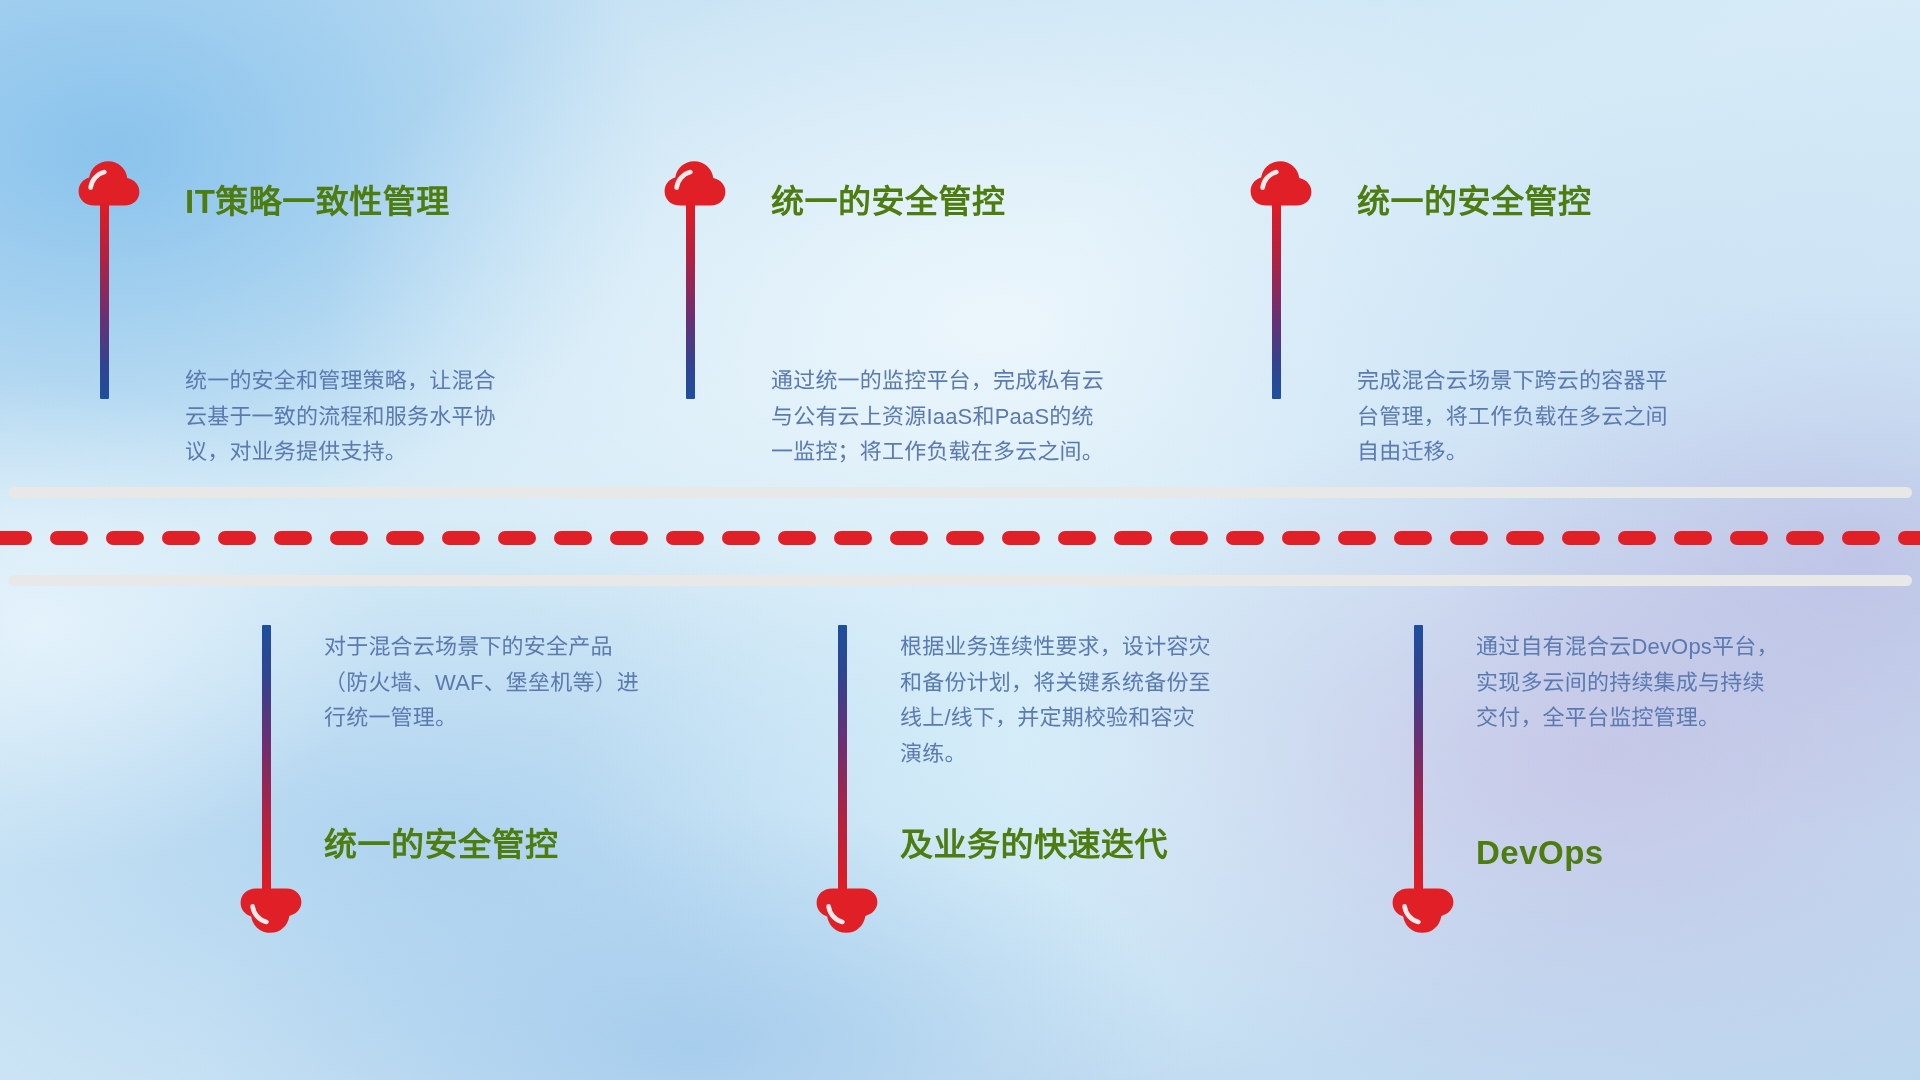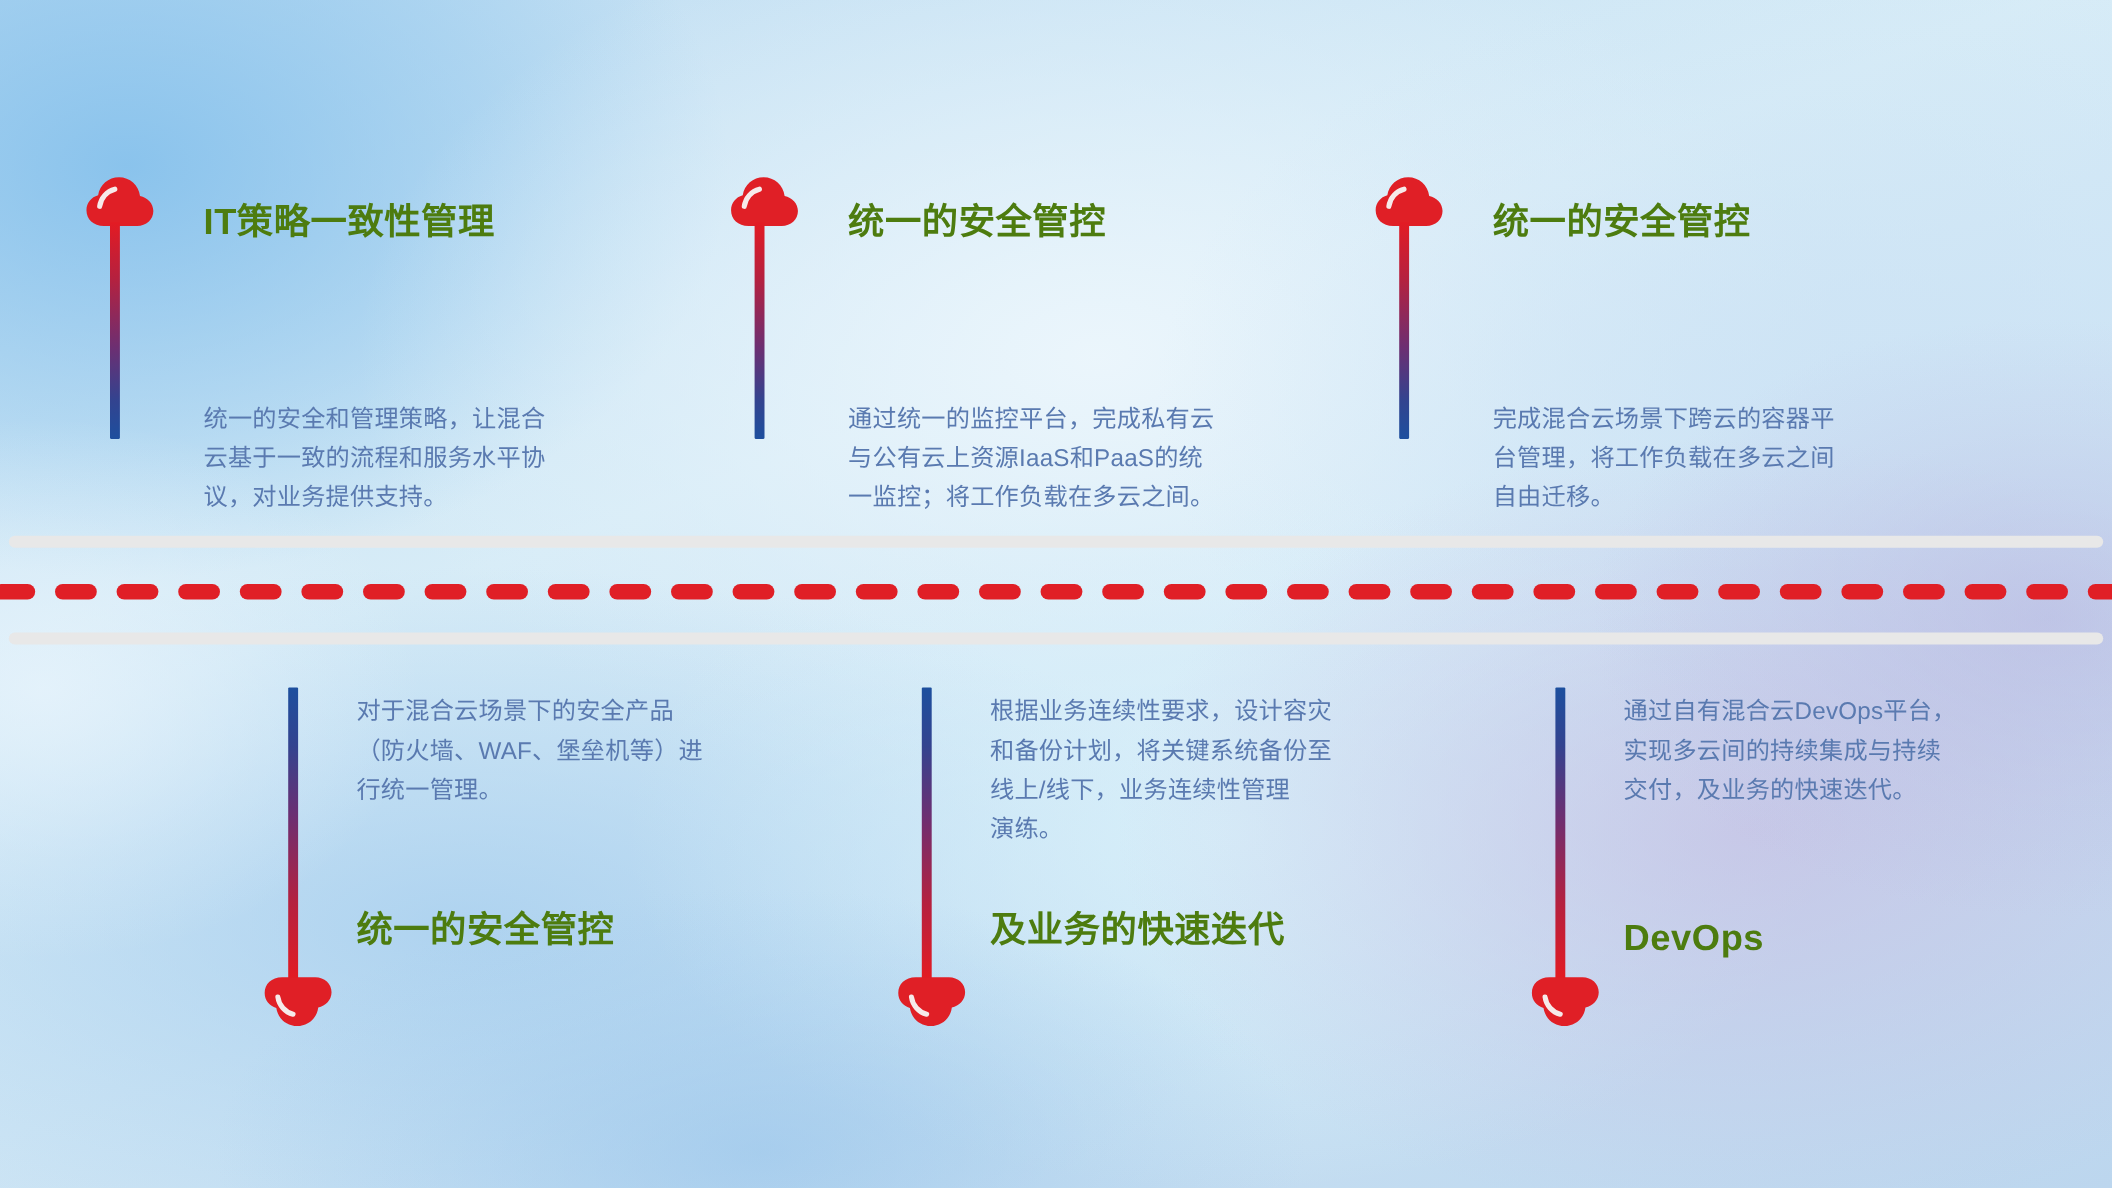--- a/index.html
+++ b/index.html
@@ -305,34 +305,34 @@
       <div class="stem stem-up" style="left:0; top:0; height:265px;"></div>
       <div class="cloud" style="left:-22px; top:263px; transform:scaleY(-1);">
         <svg viewBox="0 0 62 46" xmlns="http://www.w3.org/2000/svg">
           <path d="M16.5 45.5 C6.8 45.5 0.6 39.3 0.6 31.2 C0.6 24.6 5.0 19.3 11.2 17.6 C12.6 8.0 20.6 1.2 30.2 1.2 C40.0 1.2 48.1 8.3 49.3 18.1 C56.0 19.4 61.4 24.9 61.4 31.9 C61.4 39.6 55.0 45.5 46.6 45.5 Z" fill="#e01f26"></path>
           <path d="M12.6 27.6 C13.6 20.0 19.2 13.8 26.4 12.0" fill="none" stroke="#f6eaea" stroke-width="4.6" stroke-linecap="round"></path>
         </svg>
       </div>
     </div>
     <div class="col-body" style="left:62px; top:4px; width:440px;">根据业务连续性要求，设计容灾
 和备份计划，将关键系统备份至
-线上/线下，业务连续性管理
+线上/线下，并定期校验和容灾
 演练。</div>
     <div class="col-title" style="left:62px; top:202px;">及业务的快速迭代</div>
   </div>
 
   <div class="col" style="left:1414px; top:625px;">
     <div class="stem-wrap">
       <div class="stem stem-up" style="left:0; top:0; height:265px;"></div>
       <div class="cloud" style="left:-22px; top:263px; transform:scaleY(-1);">
         <svg viewBox="0 0 62 46" xmlns="http://www.w3.org/2000/svg">
           <path d="M16.5 45.5 C6.8 45.5 0.6 39.3 0.6 31.2 C0.6 24.6 5.0 19.3 11.2 17.6 C12.6 8.0 20.6 1.2 30.2 1.2 C40.0 1.2 48.1 8.3 49.3 18.1 C56.0 19.4 61.4 24.9 61.4 31.9 C61.4 39.6 55.0 45.5 46.6 45.5 Z" fill="#e01f26"></path>
           <path d="M12.6 27.6 C13.6 20.0 19.2 13.8 26.4 12.0" fill="none" stroke="#f6eaea" stroke-width="4.6" stroke-linecap="round"></path>
         </svg>
       </div>
     </div>
     <div class="col-body" style="left:62px; top:4px; width:430px;">通过自有混合云DevOps平台，
 实现多云间的持续集成与持续
-交付，及业务的快速迭代。</div>
+交付，全平台监控管理。</div>
     <div class="col-title" style="left:62px; top:210px;">DevOps</div>
   </div>
 
 </div>
 
 </body></html>

